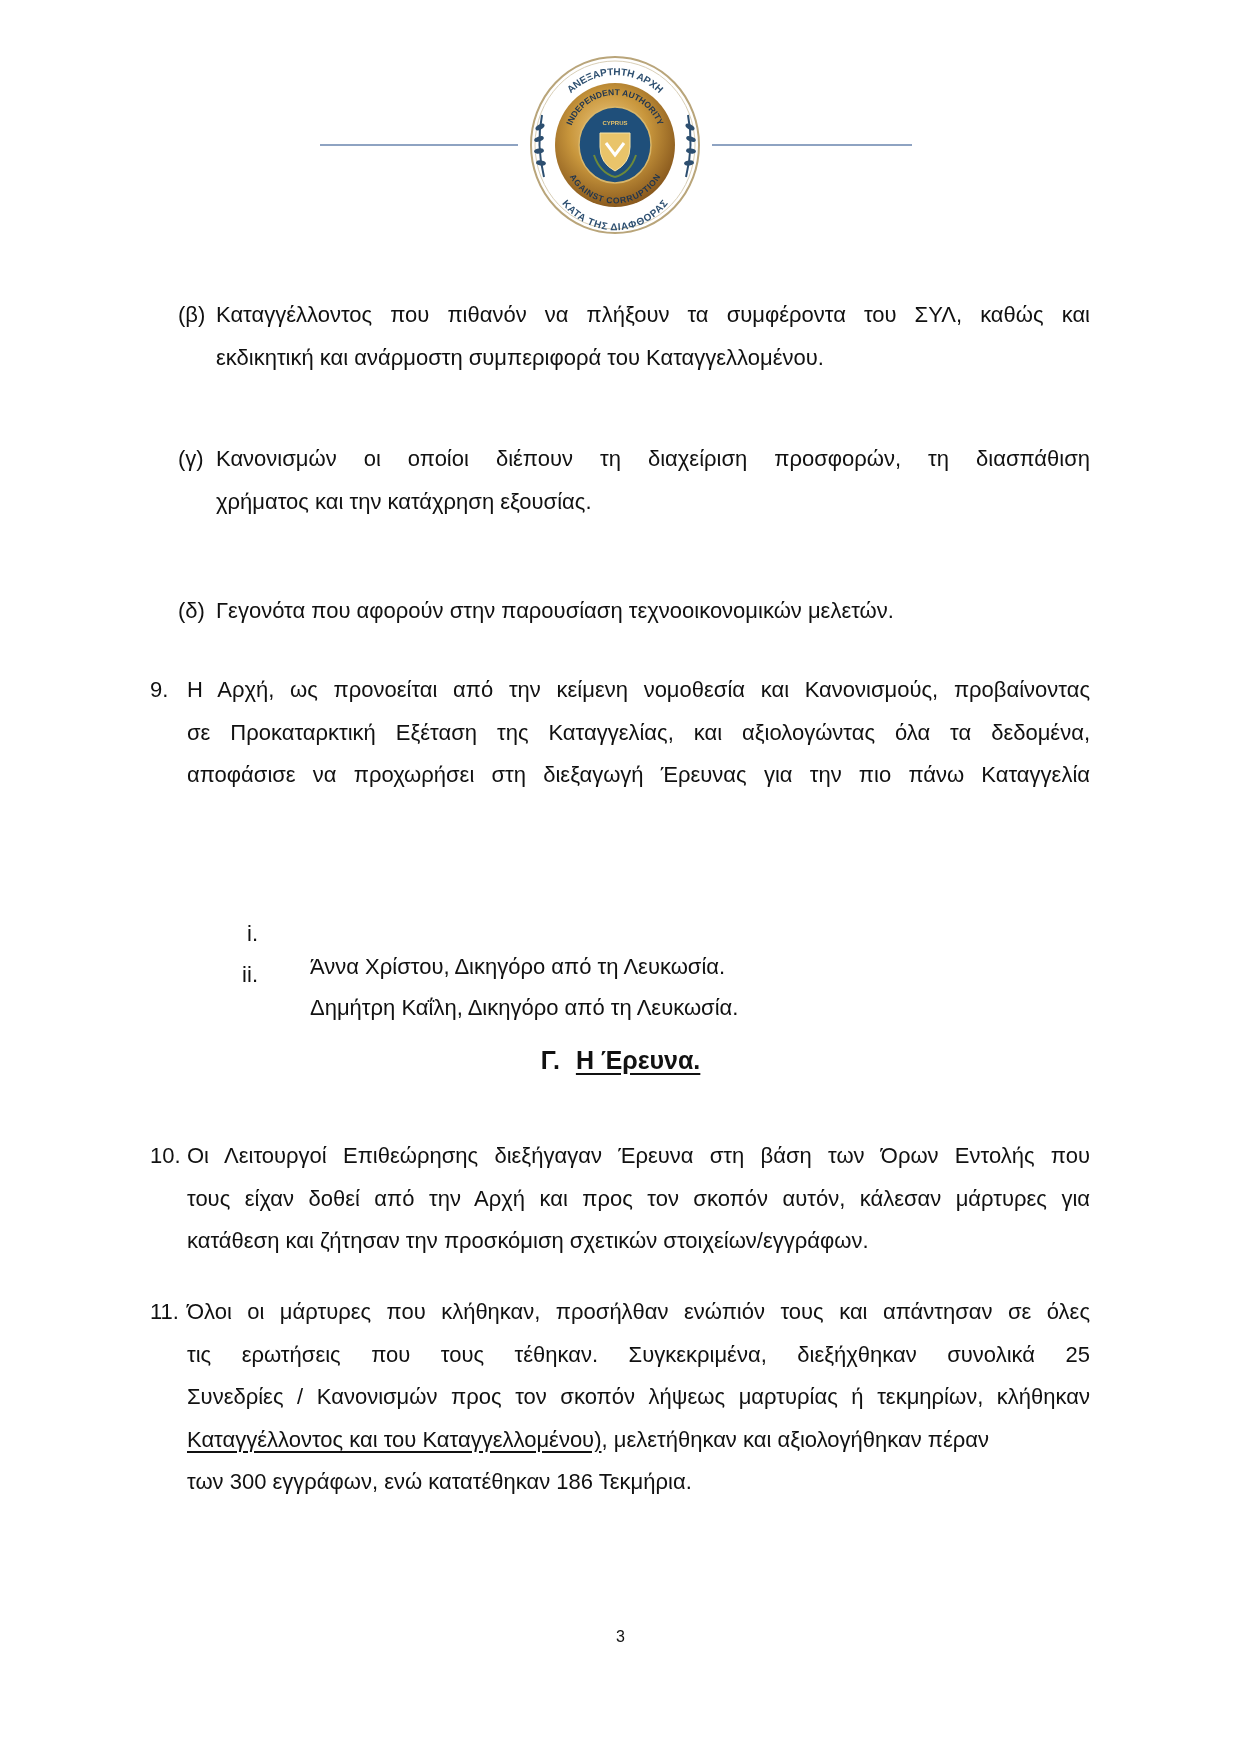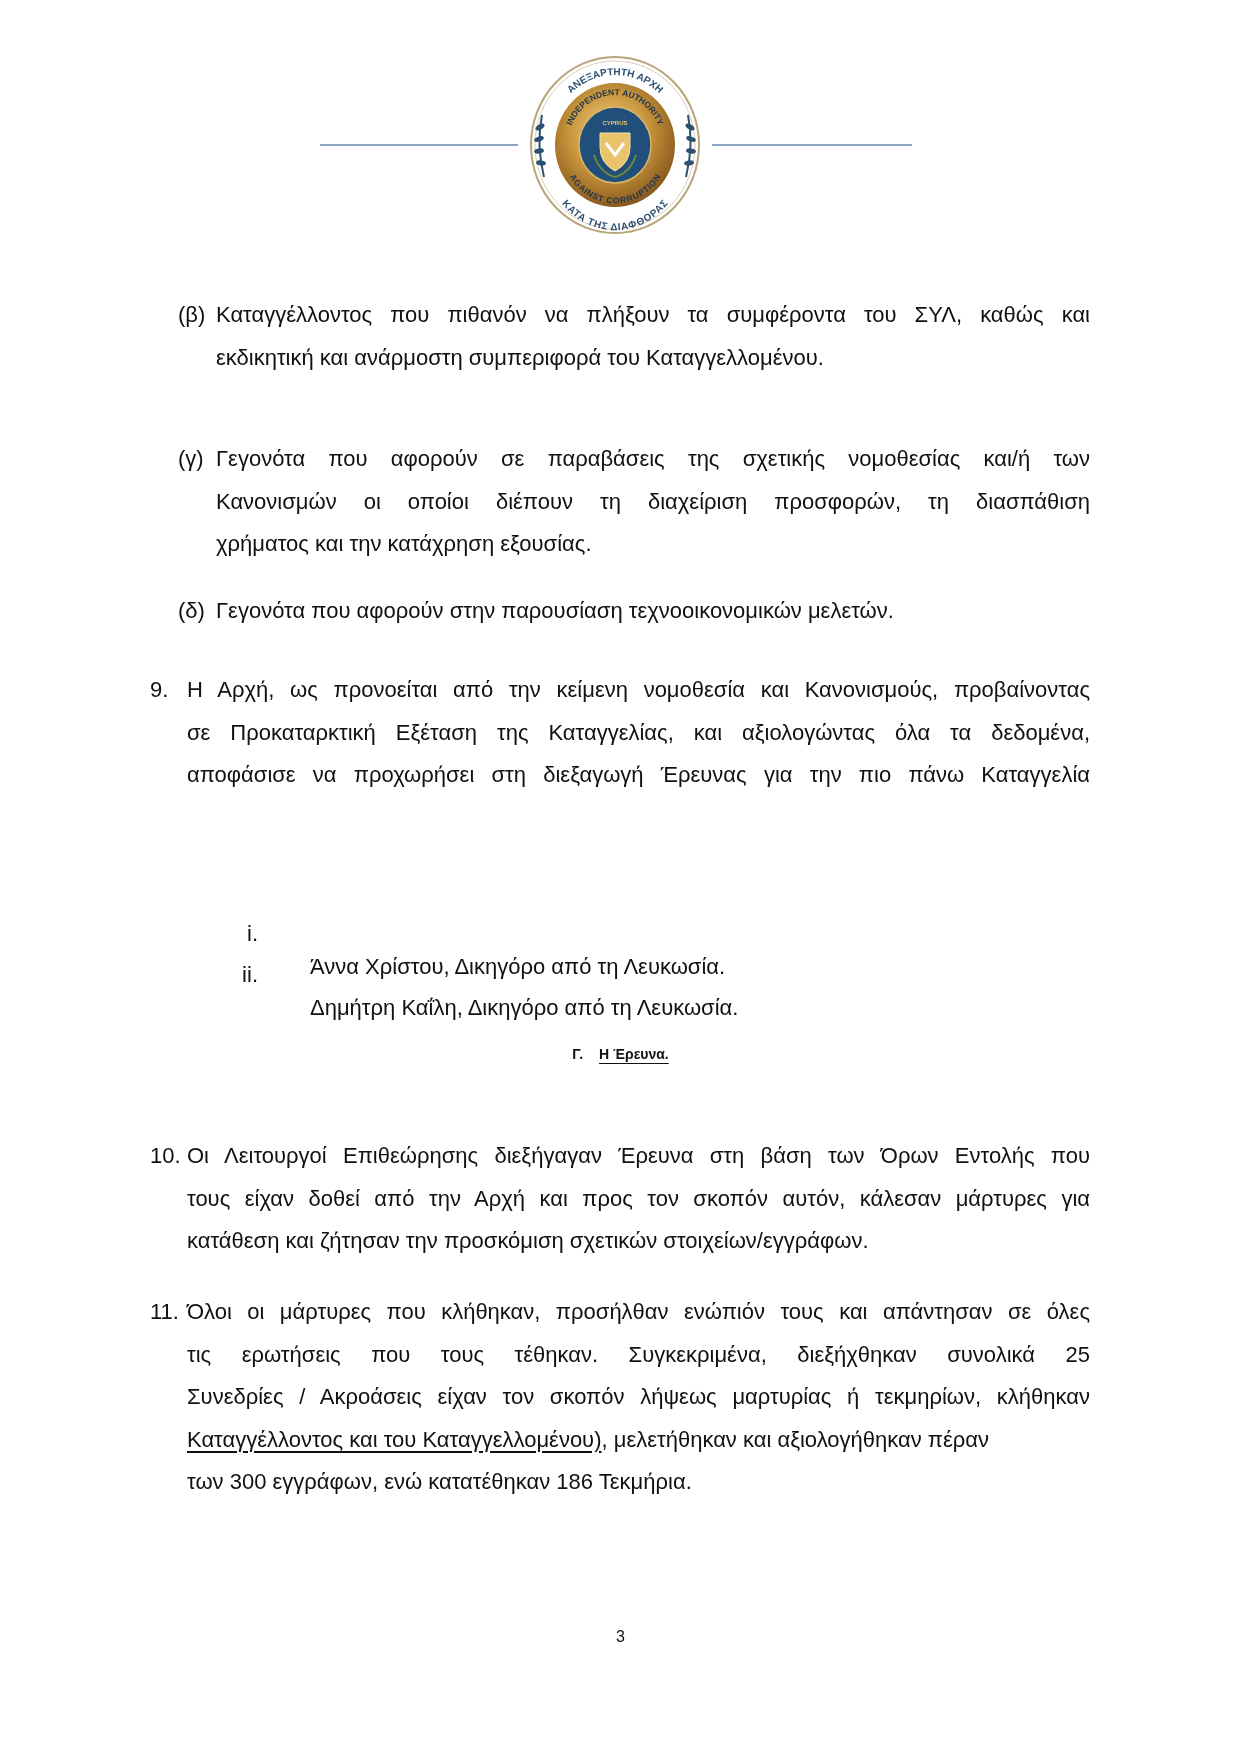--- a/index.html
+++ b/index.html
@@ -16,21 +16,21 @@
   .sub { left: 178px; width: 912px; }
   .sub .label { position: absolute; left: 0; top: 0; }
   .sub .body { position: absolute; left: 38px; width: 874px; }
   .item { left: 150px; width: 940px; }
   .item .num { position: absolute; left: 0; top: 0; }
   .item .body { position: absolute; left: 37px; width: 903px; }
   .roman { font-size: 22px; position: absolute; }
   .roman .rnum { position: absolute; left: 0; width: 40px; text-align: right; }
   .roman .rtext { position: absolute; left: 60px; white-space: nowrap; margin-top: 33px; }
   .section-heading { position: absolute; left: 0; width: 1241px; top: 1046px; text-align: center;
-                     font-size: 14px; font-weight: bold; }
+                     font-size: 25px; font-weight: bold; }
   .section-heading .letter { margin-right: 16px; }
   .section-heading .title { text-decoration: underline; text-underline-offset: 4px; }
   .u { text-decoration: underline; text-underline-offset: 4px; }
   .page-number { position: absolute; top: 1628px; left: 0; width: 1241px; text-align: center; font-size: 16px; }
 </style>
 </head>
 <body>
 
 <div class="header-line left"></div>
 <div class="header-line right"></div>
@@ -93,21 +93,20 @@
     <span class="label">(β)</span>
     <div class="body">
       <span class="line justify">Καταγγέλλοντος που πιθανόν να πλήξουν τα συμφέροντα του ΣΥΛ, καθώς και</span>
       <span class="line">εκδικητική και ανάρμοστη συμπεριφορά του Καταγγελλομένου.</span>
     </div>
   </div>
 
   <div class="para sub" style="top:438px;">
     <span class="label">(γ)</span>
     <div class="body">
-      <span class="line justify">Γεγονότα που αφορούν σε παραβάσεις της σχετικής νομοθεσίας και/ή των</span>
       <span class="line justify">Κανονισμών οι οποίοι διέπουν τη διαχείριση προσφορών, τη διασπάθιση</span>
       <span class="line">χρήματος και την κατάχρηση εξουσίας.</span>
     </div>
   </div>
 
   <div class="para sub" style="top:590px;">
     <span class="label">(δ)</span>
     <div class="body">
       <span class="line">Γεγονότα που αφορούν στην παρουσίαση τεχνοοικονομικών μελετών.</span>
     </div>
@@ -142,20 +141,20 @@
       <span class="line justify">τους είχαν δοθεί από την Αρχή και προς τον σκοπόν αυτόν, κάλεσαν μάρτυρες για</span>
       <span class="line">κατάθεση και ζήτησαν την προσκόμιση σχετικών στοιχείων/εγγράφων.</span>
     </div>
   </div>
 
   <div class="para item" style="top:1291px;">
     <span class="num">11.</span>
     <div class="body">
       <span class="line justify">Όλοι οι μάρτυρες που κλήθηκαν, προσήλθαν ενώπιόν τους και απάντησαν σε όλες</span>
       <span class="line justify">τις ερωτήσεις που τους τέθηκαν. Συγκεκριμένα, διεξήχθηκαν συνολικά 25</span>
-      <span class="line justify">Συνεδρίες / Ακροάσεις είχαν τον σκοπόν λήψεως μαρτυρίας ή τεκμηρίων, κλήθηκαν</span>
+      <span class="line justify">Συνεδρίες / Κανονισμών προς τον σκοπόν λήψεως μαρτυρίας ή τεκμηρίων, κλήθηκαν</span>
       <span class="line"><span class="u">Καταγγέλλοντος και του Καταγγελλομένου)</span><span>, μελετήθηκαν και αξιολογήθηκαν πέραν</span></span>
       <span class="line">των 300 εγγράφων, ενώ κατατέθηκαν 186 Τεκμήρια.</span>
     </div>
   </div>
 
   <div class="page-number">3</div>
 </div>
 
 </body></html>

